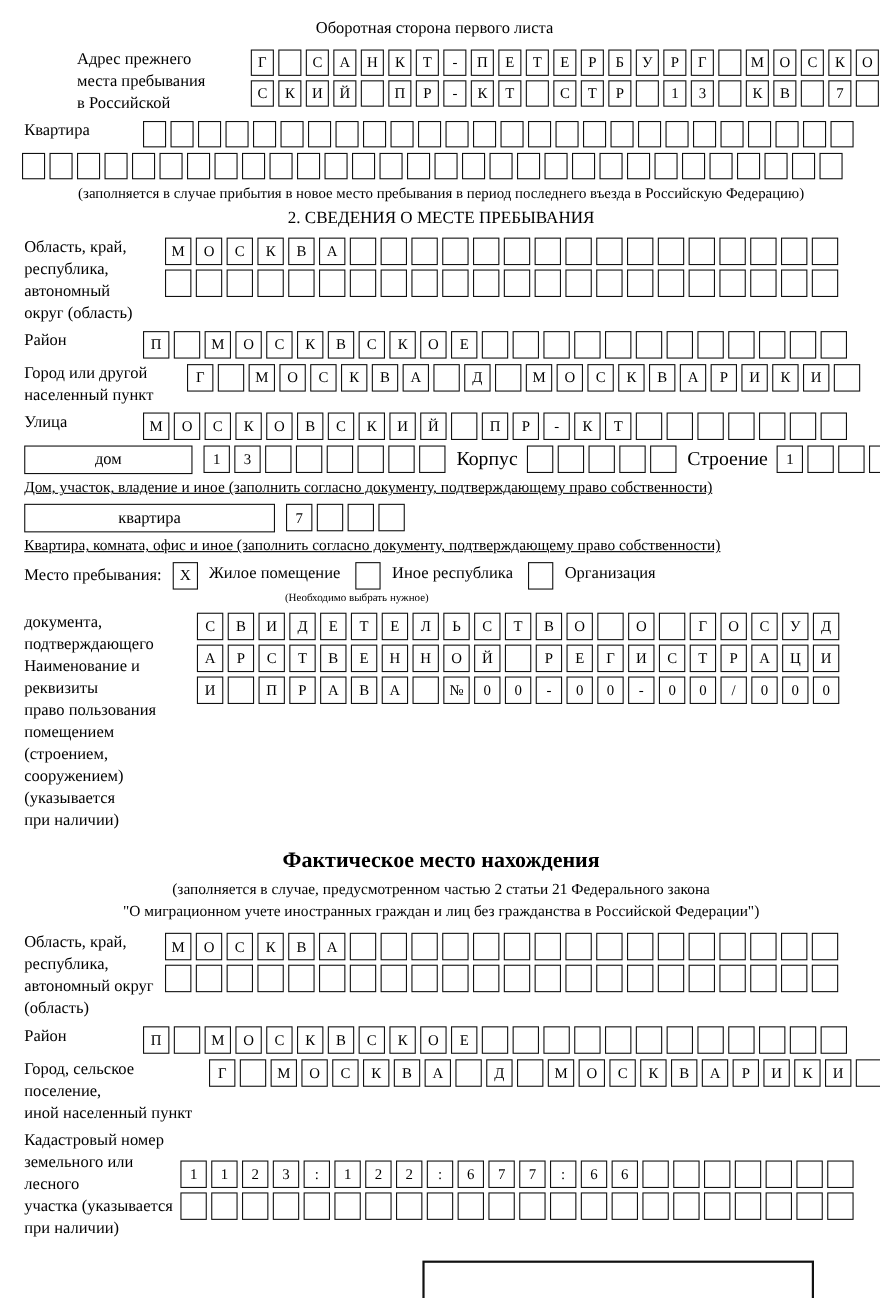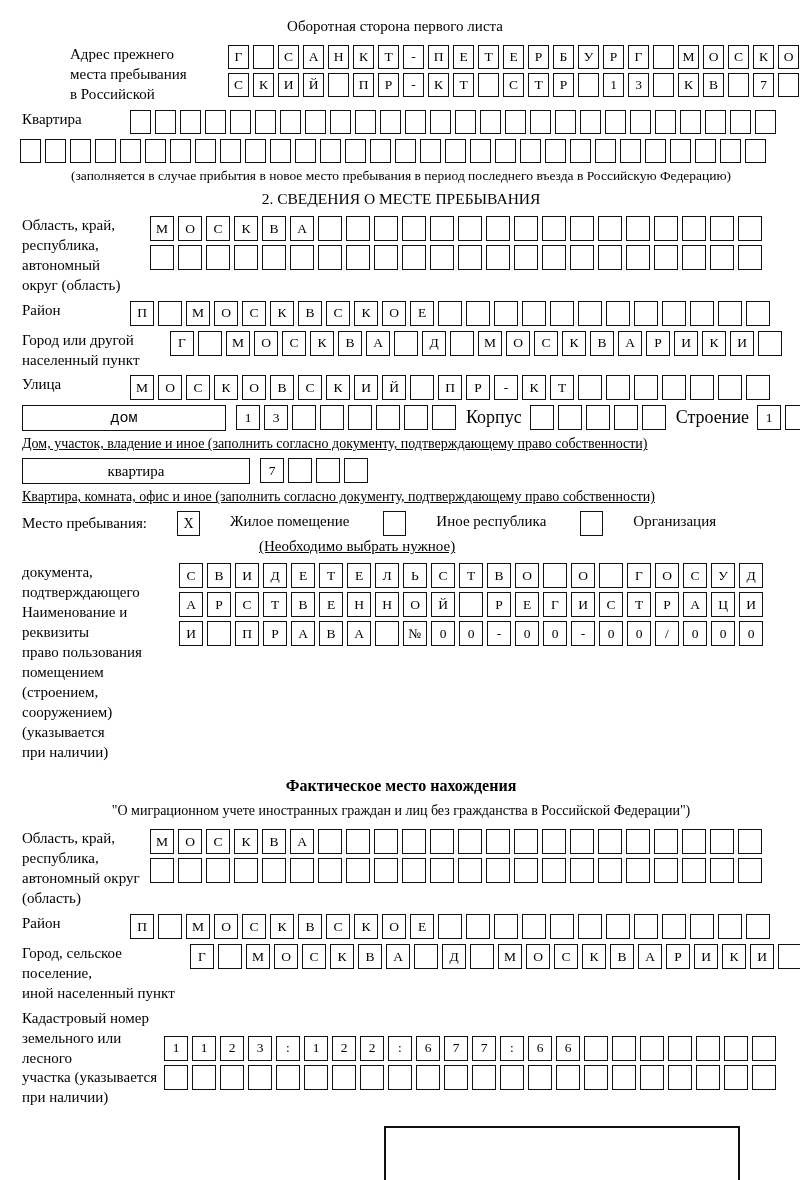--- a/index.html
+++ b/index.html
@@ -34,33 +34,33 @@
 
   .caption  { font-size:13.5px; text-align:center; margin:2px 0 6px 0; }
   .caption-left { font-size:14px; margin:1px 0 6px 0;text-decoration:underline; }
   .sec-title { font-size:15.5px; font-weight:normal; text-align:center; margin:4px 0 8px 0; }
 
   .field-box {
     border:1.6px solid #111; height:26px;
     display:flex; align-items:center; justify-content:center;
     font-size:15px; flex:0 0 auto;
   }
-  .box-dom { width:204px;font-family:Liberation Mono, monospace; }
+  .box-dom { width:153px; }
   .box-kv  { width:228px; }
   .inline-lbl { font-size:18px; margin:2px 8px 0 10px; }
 
-  .chk-row { display:flex; align-items:center; margin:6px 0 2px 0;gap:20px; }
+  .chk-row { display:flex; align-items:center; margin:6px 0 2px 0; }
   .checkbox {
     width:23px; height:25px; border:1.6px solid #111; flex:0 0 auto;
     display:flex; align-items:center; justify-content:center; font-size:14px;
   }
   .chk-row .opt-lbl { margin:0 14px 4px 10px; }
-  .hint { font-size:15px; margin:0 0 8px 237px;text-decoration:underline; }
-
-  .fact-title { font-size:16px; font-weight:bold; text-align:center; margin:14px 0 6px 0; }
+  .hint { font-size:10px; margin:0 0 8px 237px; }
+
+  .fact-title { font-size:20px; font-weight:bold; text-align:center; margin:14px 0 6px 0; }
   .fact-caption { font-size:14px; text-align:center; line-height:1.45; margin-bottom:8px; }
 
   .offset1 { padding-top:27px; }
 
   .confirm-wrap { width:420px; margin-left:auto; margin-right:8px; margin-top:18px; }
   .stamp-box { width:356px; height:176px; border:2px solid #111; margin:0 auto; } .mt10{margin-top:10px;margin-left:48px;}
 </style>
 </head>
 <body>
 
@@ -475,20 +475,21 @@
           <span class="cell">/</span>
           <span class="cell">0</span>
           <span class="cell">0</span>
           <span class="cell">0</span>
         </div>
     </div>
   </div>
 
   <div class="fact-title">Фактическое место нахождения</div>
   <div class="fact-caption">
+    <div>(заполняется в случае, предусмотренном частью 2 статьи 21 Федерального закона</div>
     <div>"О миграционном учете иностранных граждан и лиц без гражданства в Российской Федерации")</div>
   </div>
 
   <div class="block">
     <div class="lbl w128">
       <div>Область, край,</div>
       <div>республика,</div>
       <div>автономный округ</div>
       <div>(область)</div>
     </div>

